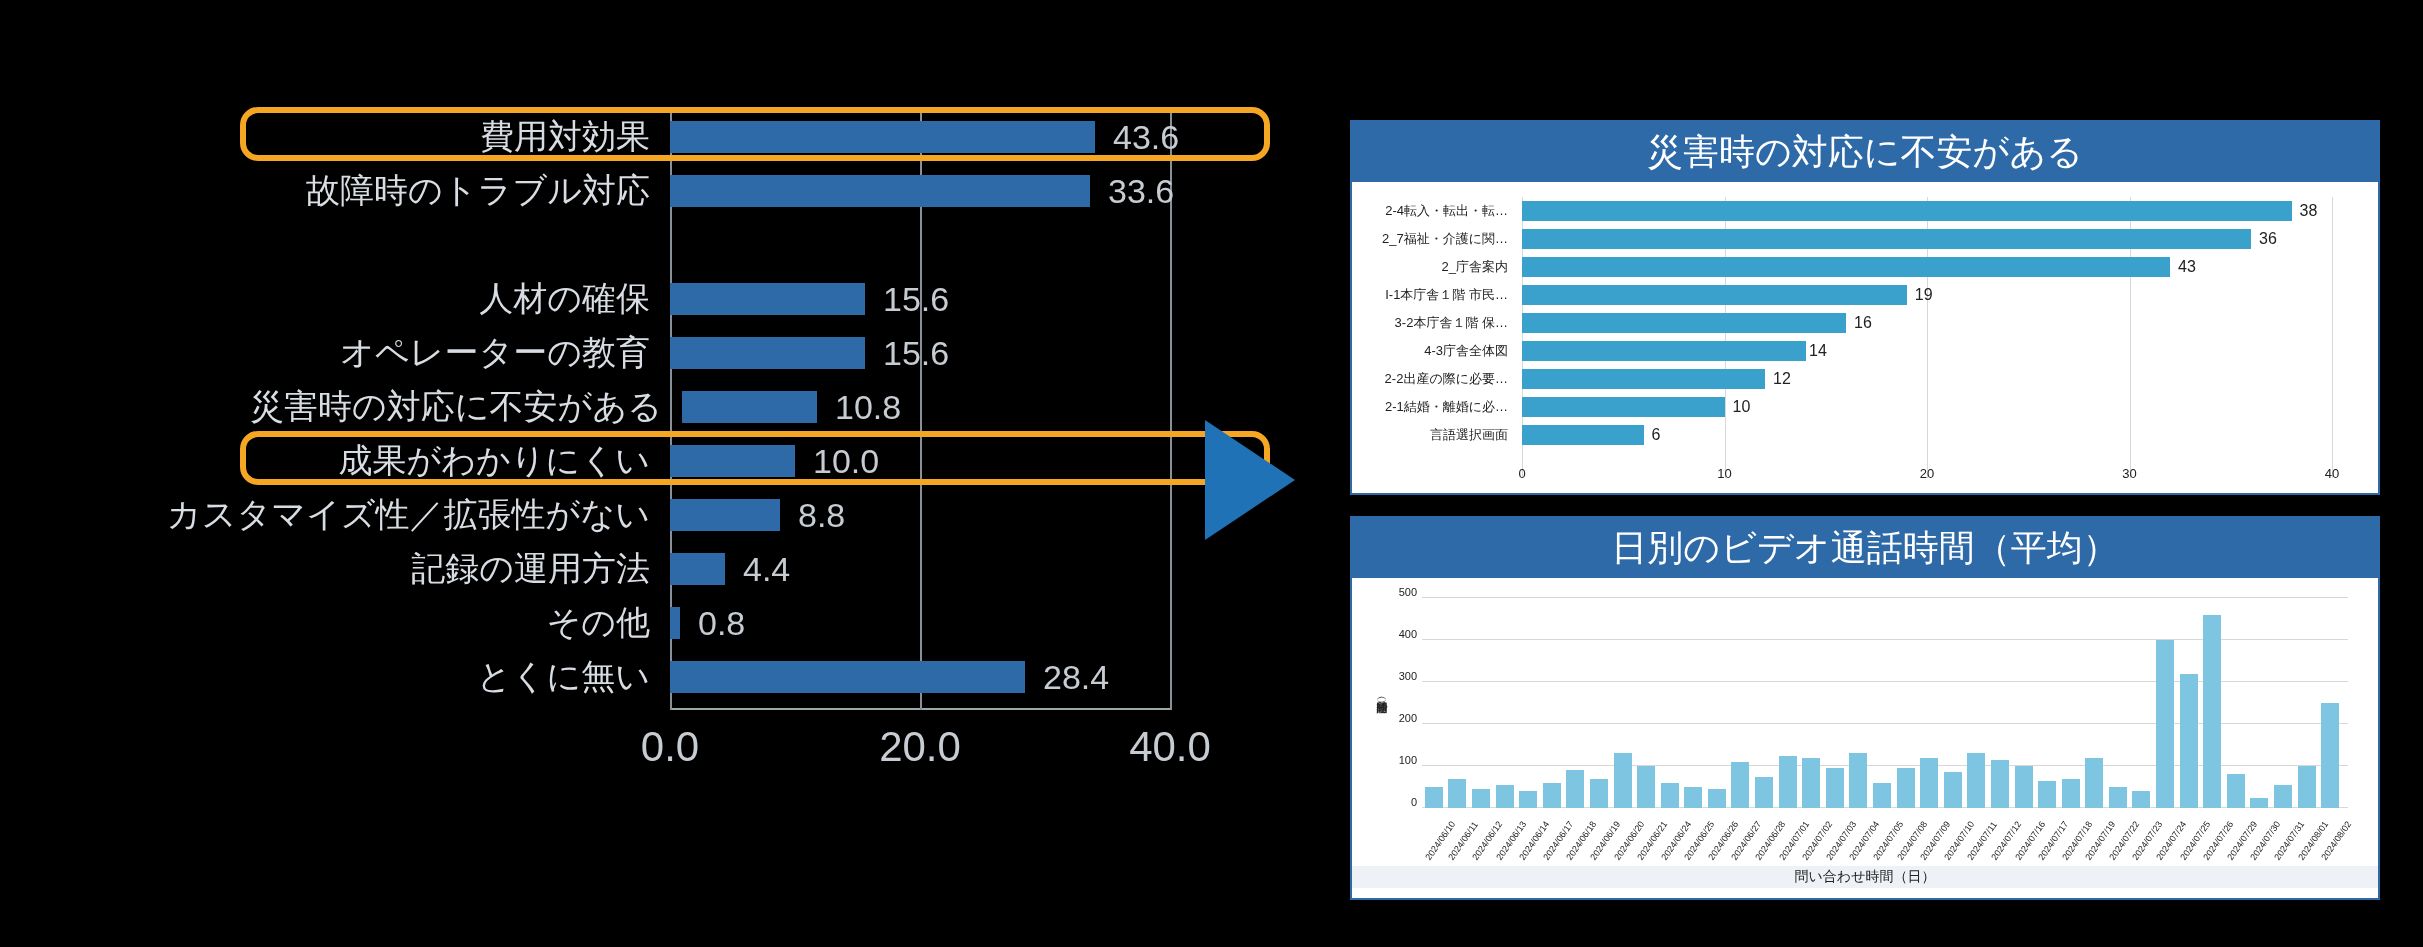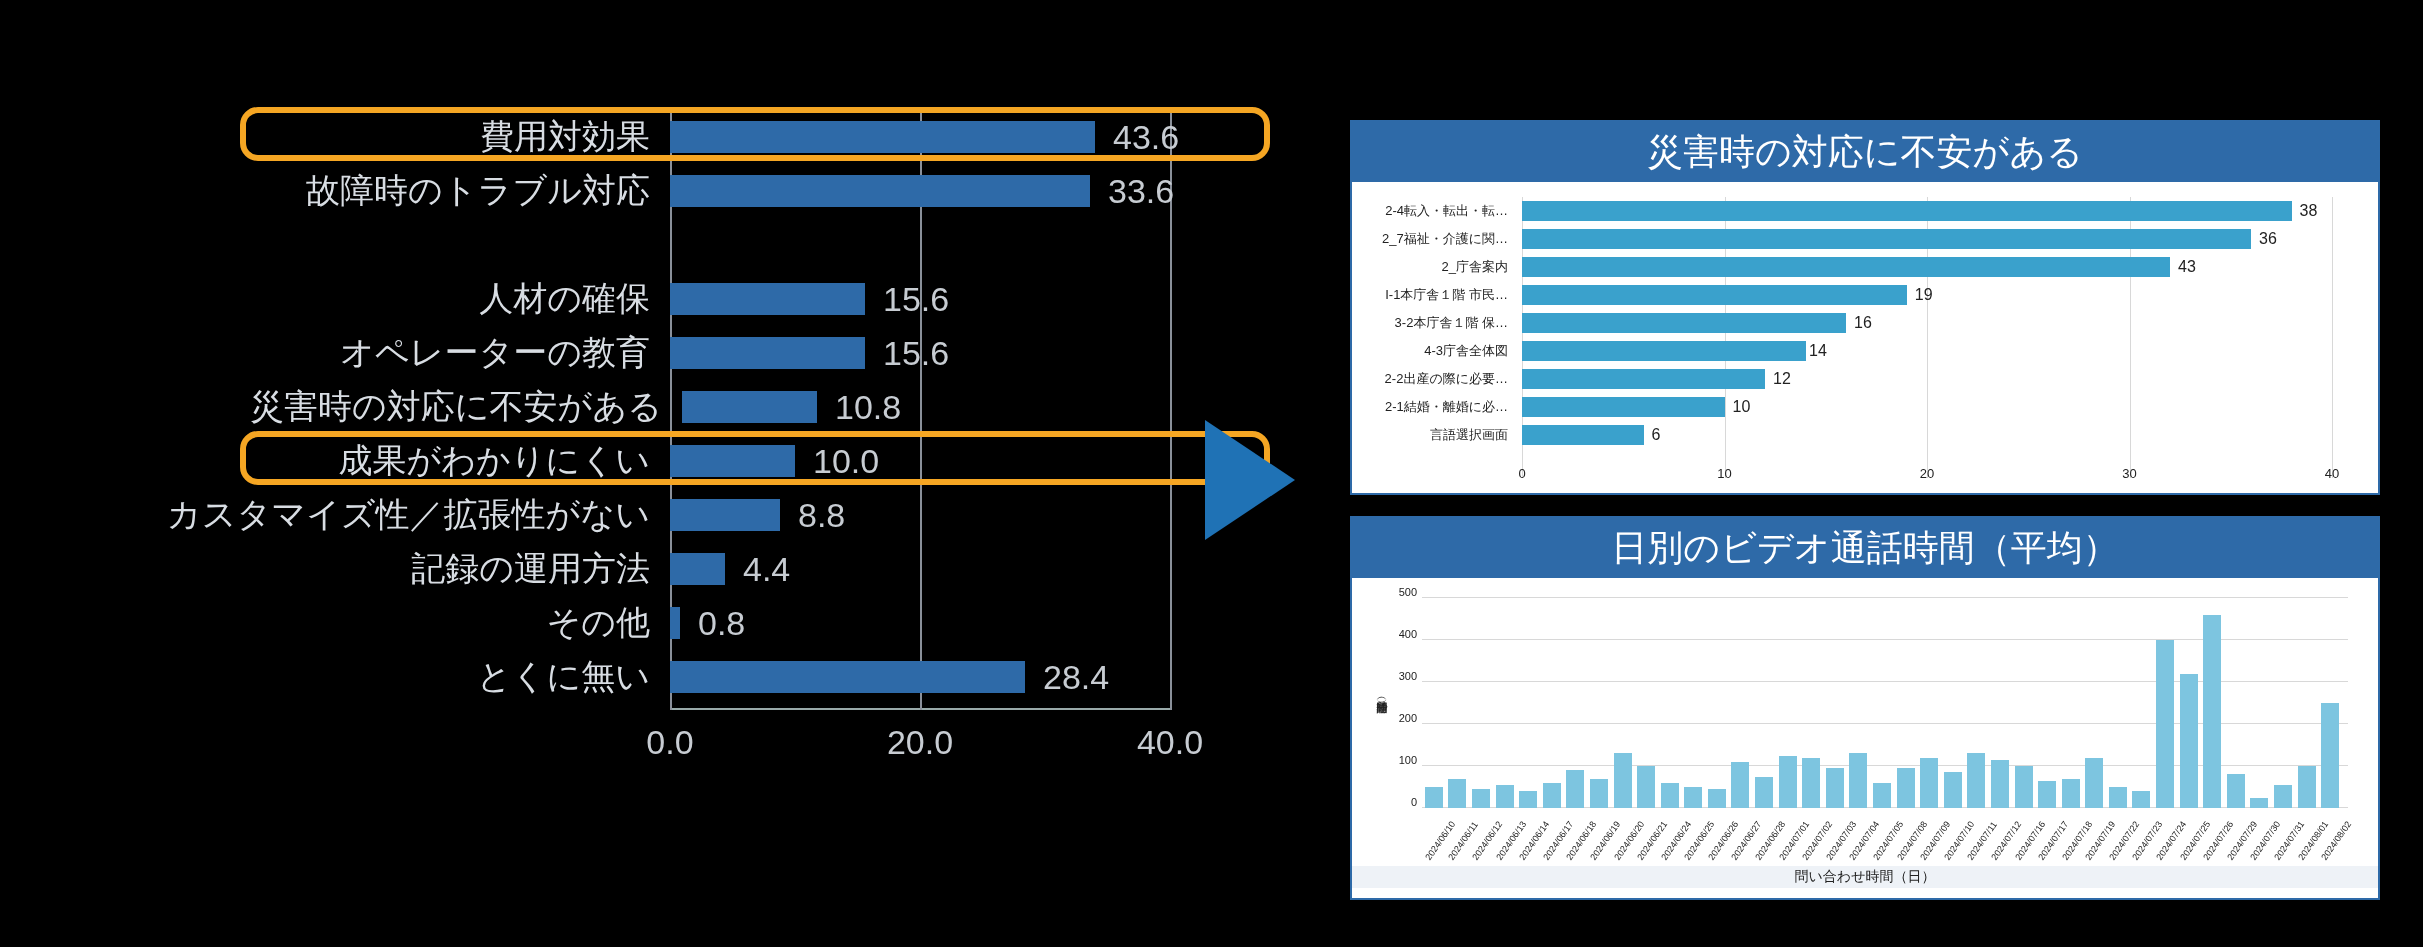--- a/index.html
+++ b/index.html
@@ -61,21 +61,21 @@
   .mc-val {
     position: absolute;
     top: 50%;
     transform: translateY(-50%);
     font-size: 34px;
     color: #c7ccd2;
   }
   .mc-xval {
     position: absolute;
     top: 613px;
-    font-size: 34px;
+    font-size: 42px;
     color: #c7ccd2;
     transform: translateX(-50%);
   }
   .highlight-box {
     position: absolute;
     border: 6px solid #f5a623;
     border-radius: 18px;
     pointer-events: none;
     left: -430px;
     width: 1030px;

